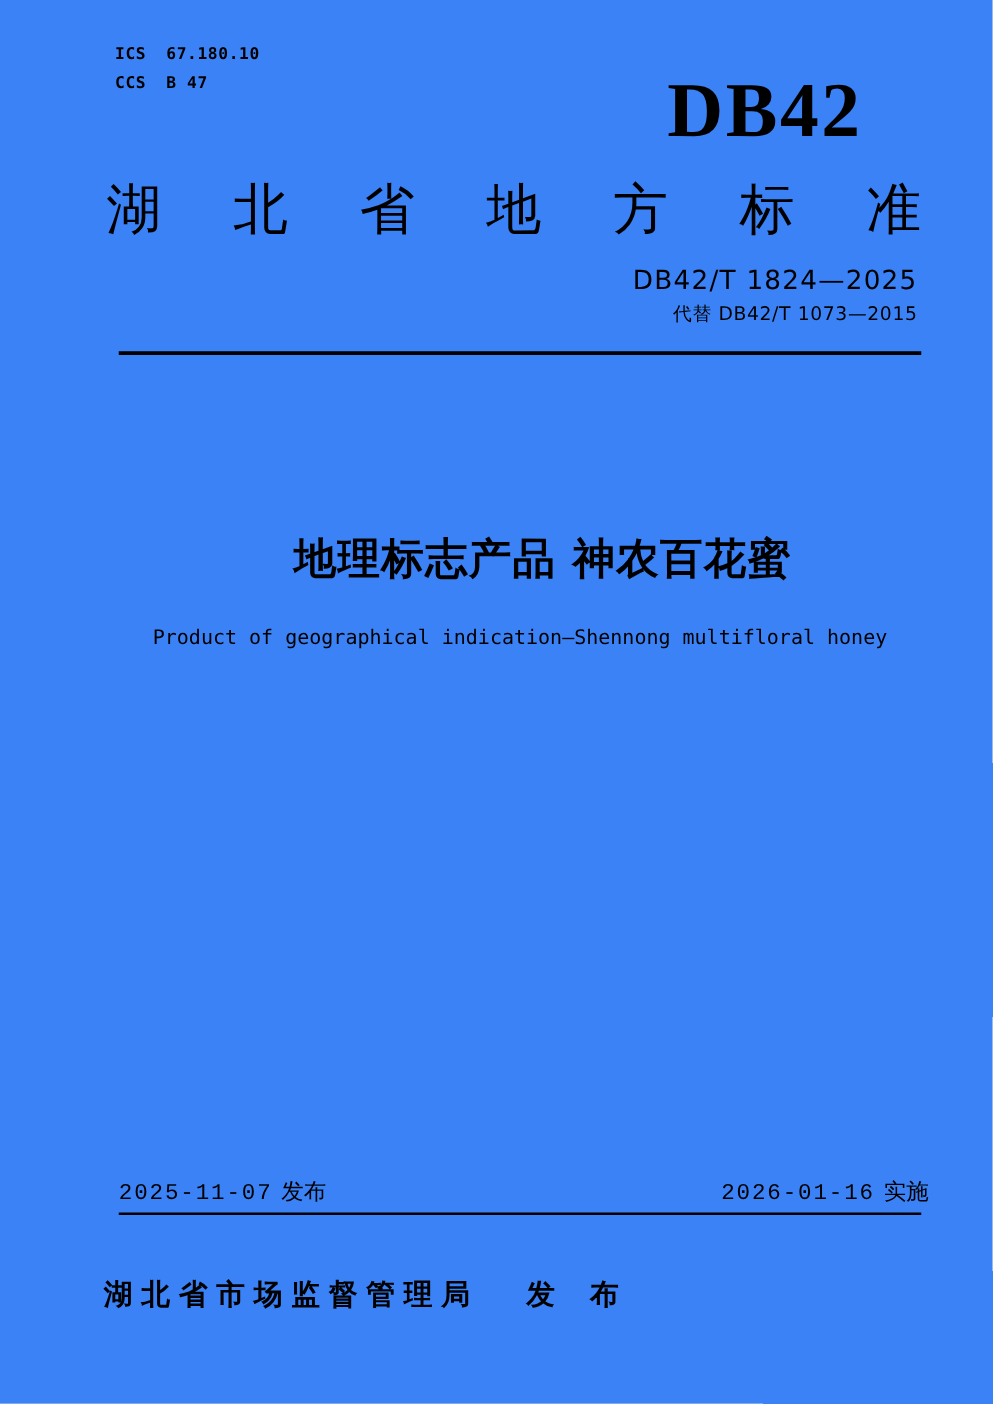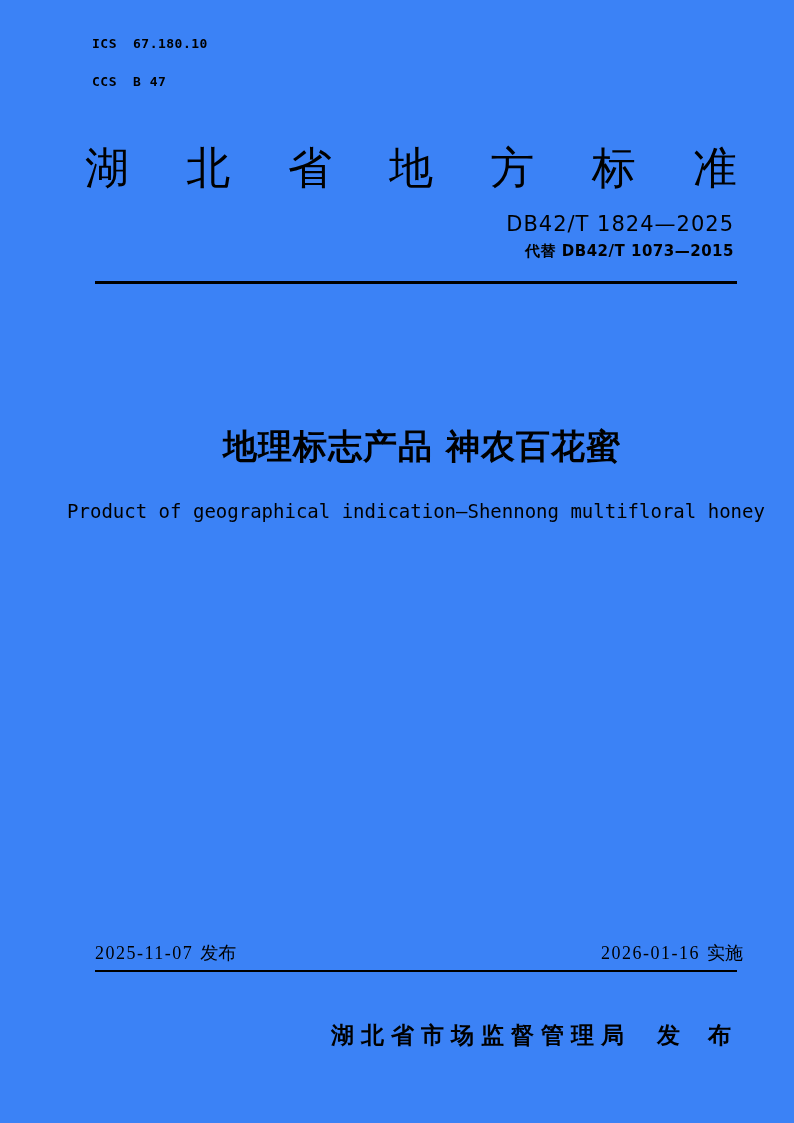--- a/index.html
+++ b/index.html
@@ -22,21 +22,21 @@
   .code-line {
     position: absolute;
     left: 92px;
     font-family: "DejaVu Sans Mono", monospace;
     font-size: 13px;
     font-weight: 600;
     letter-spacing: 0.5px;
     white-space: nowrap;
   }
   .code-line.ics { top: 36px; }
-  .code-line.ccs { top: 74px; text-align: center; }
+  .code-line.ccs { top: 59px; text-align: center; }
   .code-line .code-value { margin-left: 16px; }
 
   
   .db42-logo {
     position: absolute;
     top: 58px;
     right: 104px;
     font-family: "Liberation Serif", "DejaVu Serif", serif;
     font-size: 62px;
     font-weight: bold;
@@ -66,104 +66,105 @@
     font-size: 21px;
     font-weight: 500;
     letter-spacing: 1px;
     white-space: nowrap;
   }
   .replaces-note {
     position: absolute;
     right: 60px;
     top: 242px;
     font-size: 15px;
-    font-weight: 700;
+    font-weight: 400;
     letter-spacing: 0.5px;
     white-space: nowrap;
   }
 
   .rule {
     position: absolute;
     left: 95px;
     width: 642px;
     background: #000;
   }
   .rule-top { top: 281px; height: 3px; }
   .rule-bottom { top: 970px; height: 2px; }
 
   
   .title-cn {
     position: absolute;
-    left: 101px;
+    left: 113px;
     width: 642px;
     top: 424px;
     text-align: center;
     font-size: 34px;
     font-weight: bold;
     letter-spacing: 1px;
     white-space: nowrap;
   }
   .title-en {
     position: absolute;
     left: 40px;
     width: 752px;
     top: 500px;
     text-align: center;
     font-family: "DejaVu Sans Mono", monospace;
-    font-size: 19px;
+    font-size: 16px;
     font-weight: 500;
     white-space: nowrap;
   }
 
   
   .dates-row {
     position: absolute;
     left: 95px;
     top: 941px;
     width: 648px;
     display: flex;
     justify-content: space-between;
     font-size: 18px;
     font-weight: 500;
     white-space: nowrap;
   }
   .date-value {
-    font-family: Liberation Serif, serif;
+    font-family: Liberation Mono, monospace;
     letter-spacing: 1.5px;
   }
   .date-label { margin-left: 7px; }
 
   
   .publisher-row {
     position: absolute;
-    left: 99px;
+    left: 83px;
     top: 1020px;
     width: 642px;
     display: flex;
-    justify-content: flex-end;
+    justify-content: flex-start;
     align-items: baseline;
     font-size: 23px;
     font-weight: bold;
     white-space: nowrap;
   }
   .publisher-name { letter-spacing: 7px; }
-  .release-label { margin-left: 26px; letter-spacing: 10px; }
+  .release-label { margin-left: 38px; letter-spacing: 10px; }
 </style>
 </head>
 <body>
 
 <div class="page">
 
   <div class="code-line ics">
     <span>ICS</span><span class="code-value">67.180.10</span>
   </div>
   <div class="code-line ccs">
     <span>CCS</span><span class="code-value">B 47</span>
   </div>
 
+  <div class="db42-logo">DB42</div>
 
   <div class="standard-type">
     <span>湖</span>
     <span>北</span>
     <span>省</span>
     <span>地</span>
     <span>方</span>
     <span>标</span>
     <span>准</span>
   </div>

